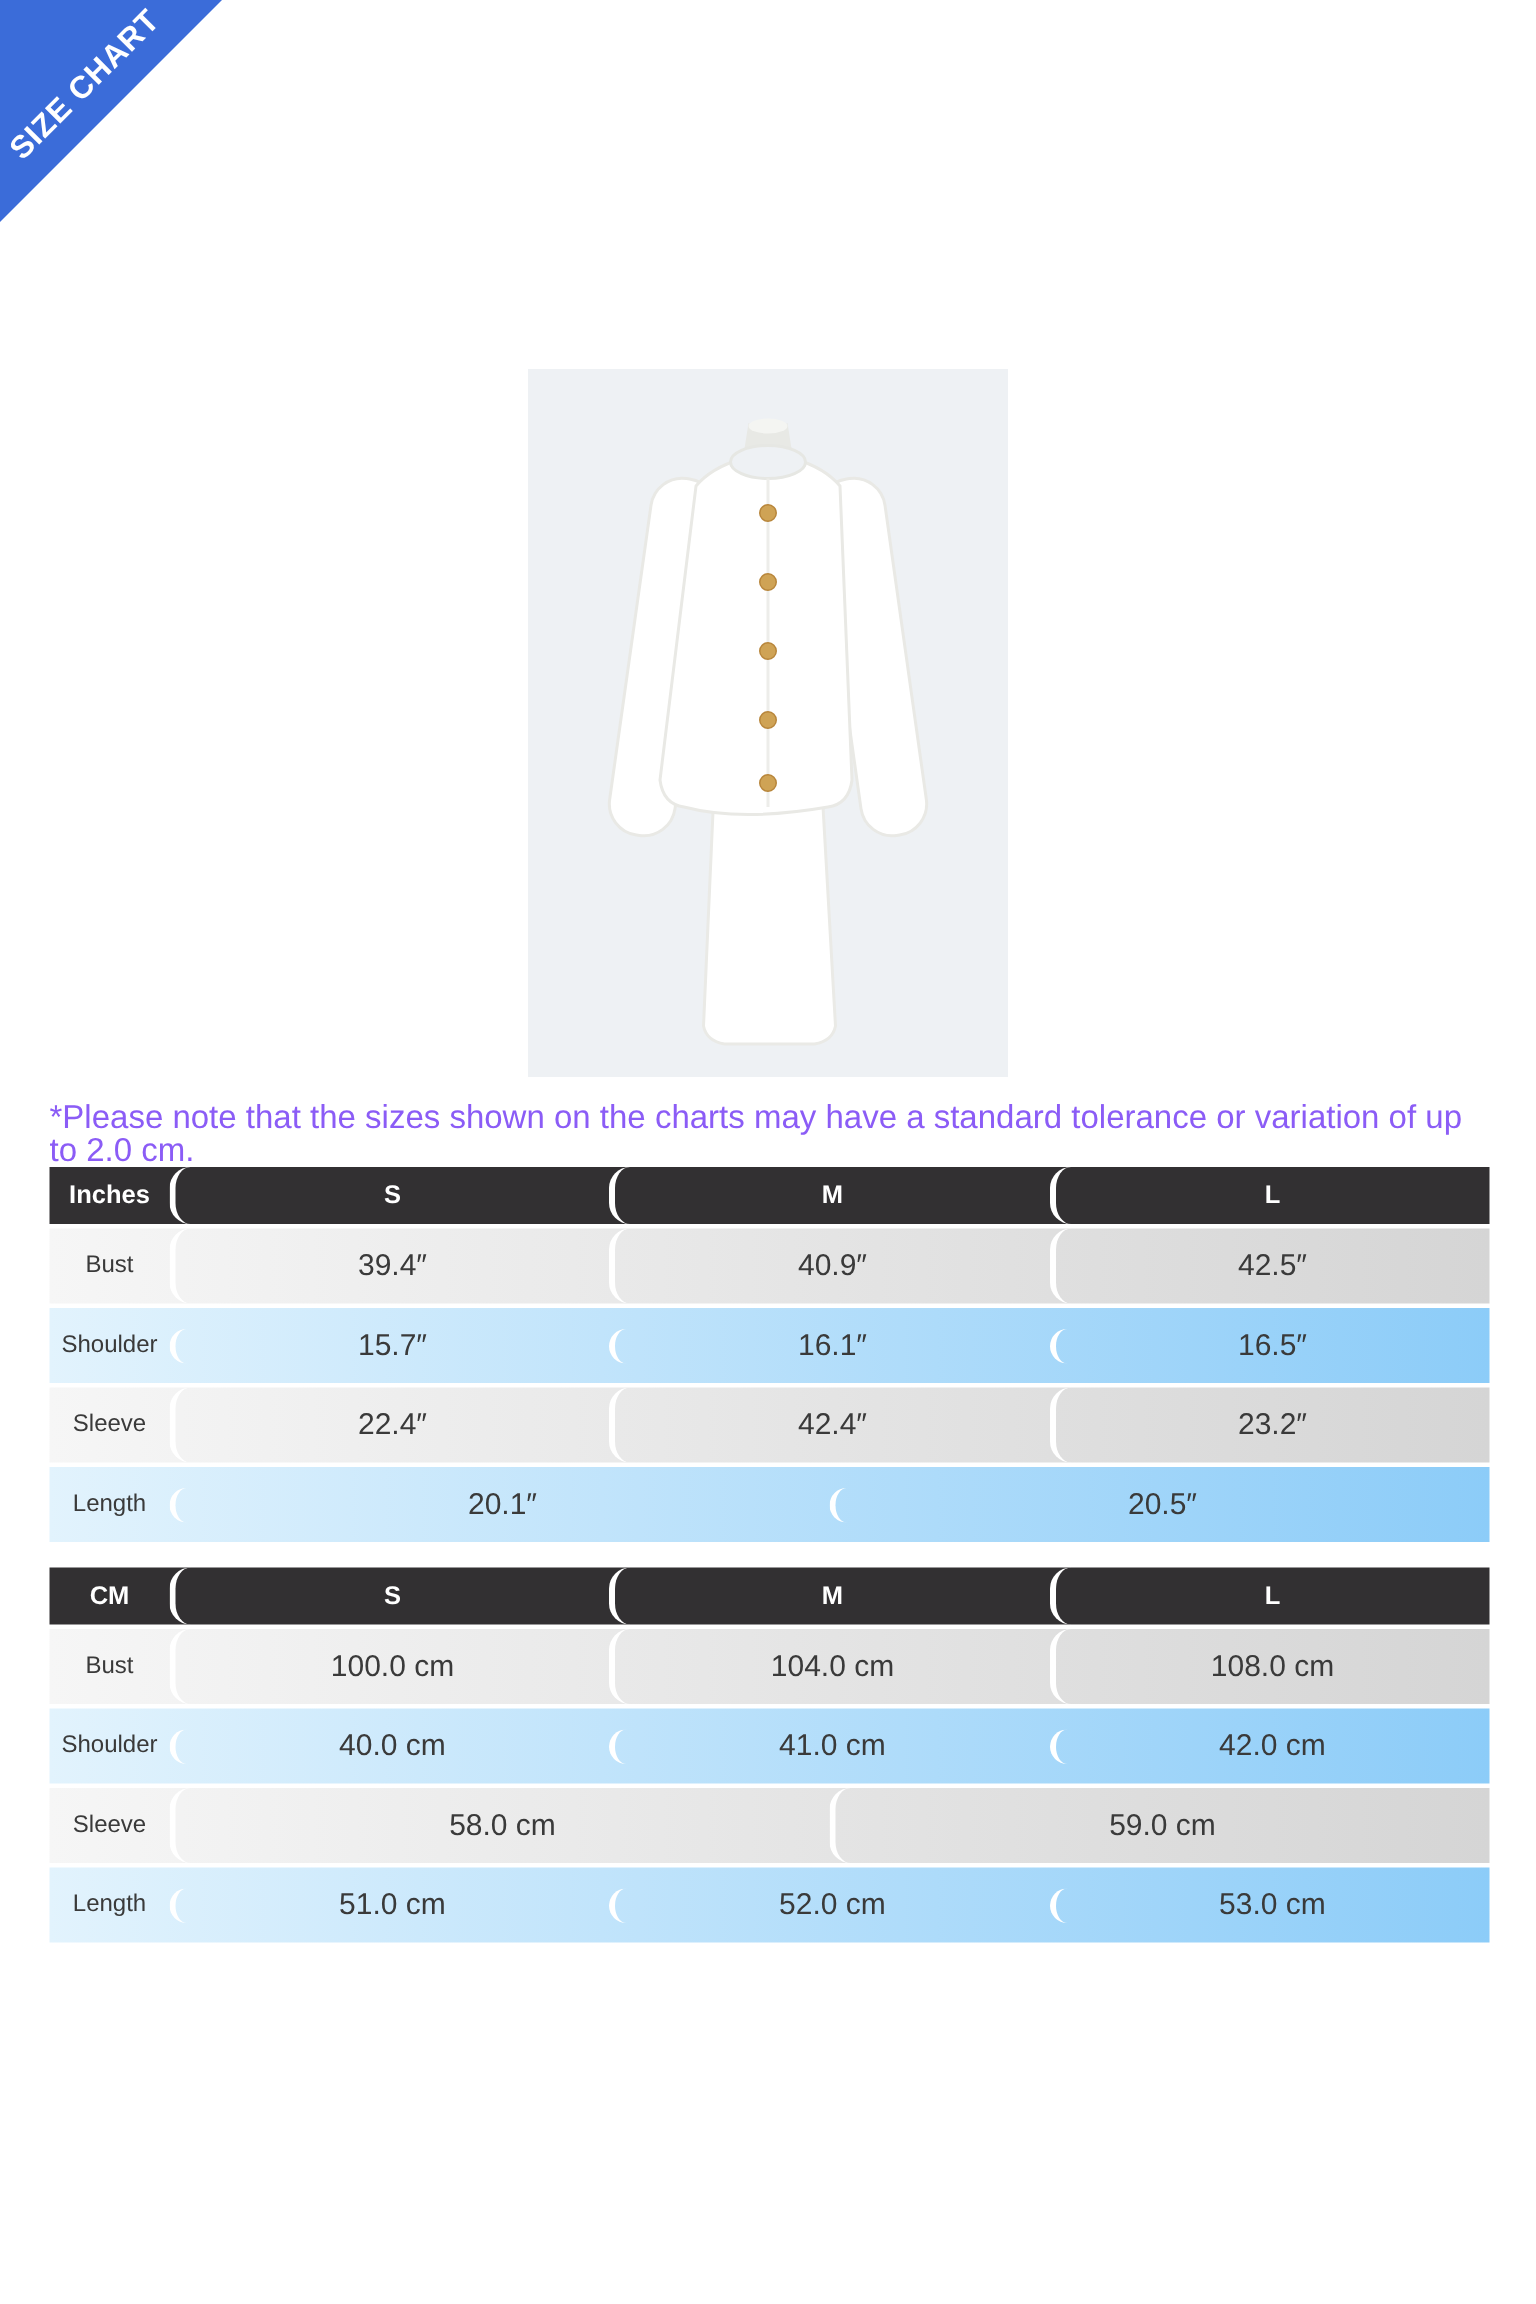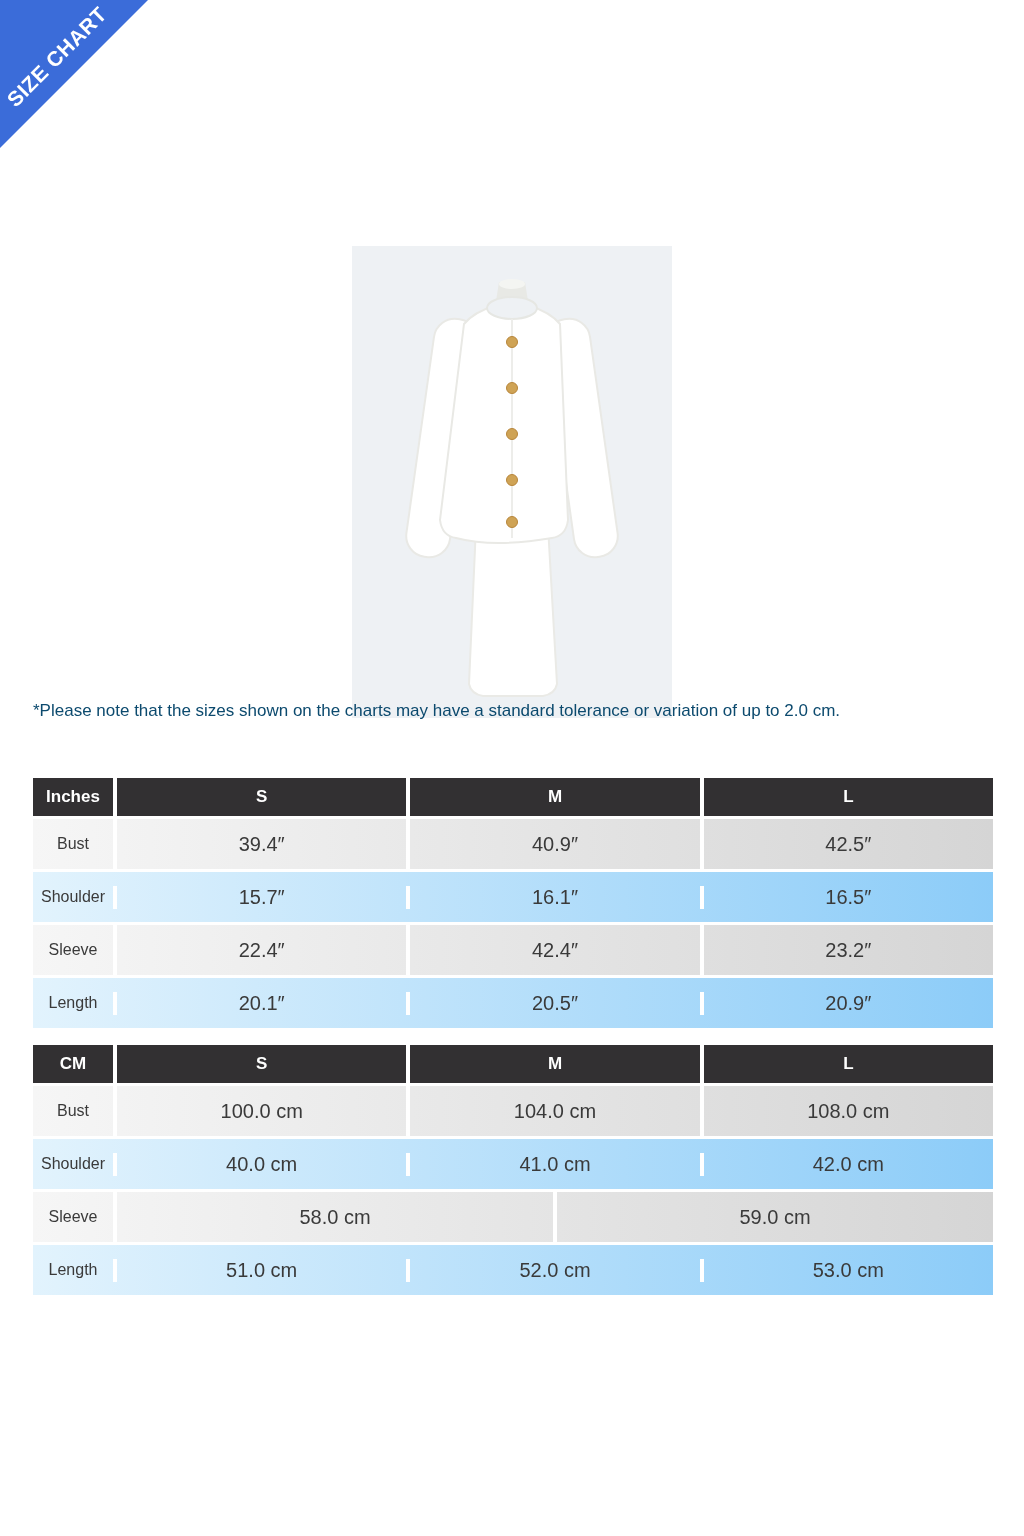--- a/index.html
+++ b/index.html
@@ -23,37 +23,38 @@
   }
 
   
   .product-image {
     position:absolute; left:352px; top:246px; width:320px; height:472px;
     background:#eef1f4;
   }
 
   
   .note {
-    position:absolute; left:33px; top:700px; width:960px;
-    color:#0c4a6e; font-size:17px; line-height:22px;
+    position:absolute; left:33px; top:734px; width:960px;
+    color:#8b5cf6; font-size:22px; line-height:22px;
   }
 
   
   .size-table { position:absolute; left:33px; width:960px; }
   .size-table.inches { top:778px; }
   .size-table.cm     { top:1045px; }
 
   .trow { display:flex; margin-bottom:3px; }
   .trow.thead { background:#323032; height:38px; }
   .trow.gray  { background:linear-gradient(90deg,#f6f6f6,#d5d5d5); height:50px; }
   .trow.blue  { background:linear-gradient(90deg,#e2f3fd,#8cccf8); height:50px;align-items:center; }
 
   .tcell {
     display:flex; align-items:center; justify-content:center;
     text-align:center;
+    border-radius:14px;
   }
   .label-col { flex:0 0 80px; }
   .data-col  { flex:1 1 0; border-left:4px solid #ffffff; }
 
   .thead .tcell { color:#ffffff; font-weight:700; font-size:17px; }
   .trow.gray .tcell, .trow.blue .tcell { color:#3a3a3a; font-size:20px; }
   .trow.gray .label-col, .trow.blue .label-col { font-size:16px; }
 </style>
 </head>
 <body>
@@ -113,21 +114,20 @@
     <div class="trow gray">
       <div class="tcell label-col">Sleeve</div>
       <div class="tcell data-col">22.4″</div>
       <div class="tcell data-col">42.4″</div>
       <div class="tcell data-col">23.2″</div>
     </div>
     <div class="trow blue">
       <div class="tcell label-col">Length</div>
       <div class="tcell data-col">20.1″</div>
       <div class="tcell data-col">20.5″</div>
-      <div class="tcell data-col">20.9″</div>
     </div>
   </div>
 <div class="size-table cm">
     <div class="trow thead">
       <div class="tcell label-col">CM</div>
       <div class="tcell data-col">S</div>
       <div class="tcell data-col">M</div>
       <div class="tcell data-col">L</div>
     </div>
     <div class="trow gray">

